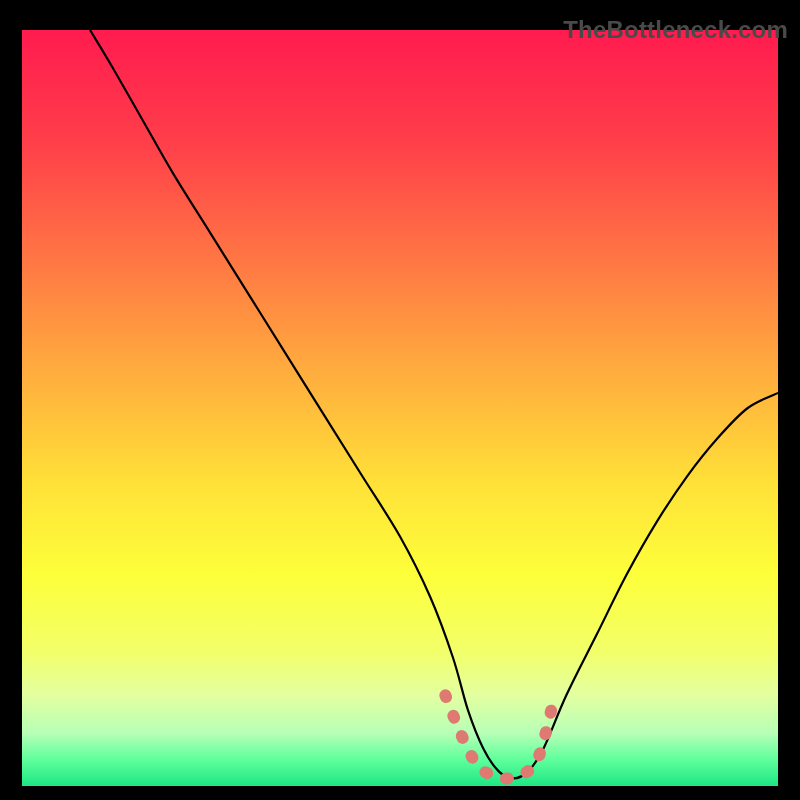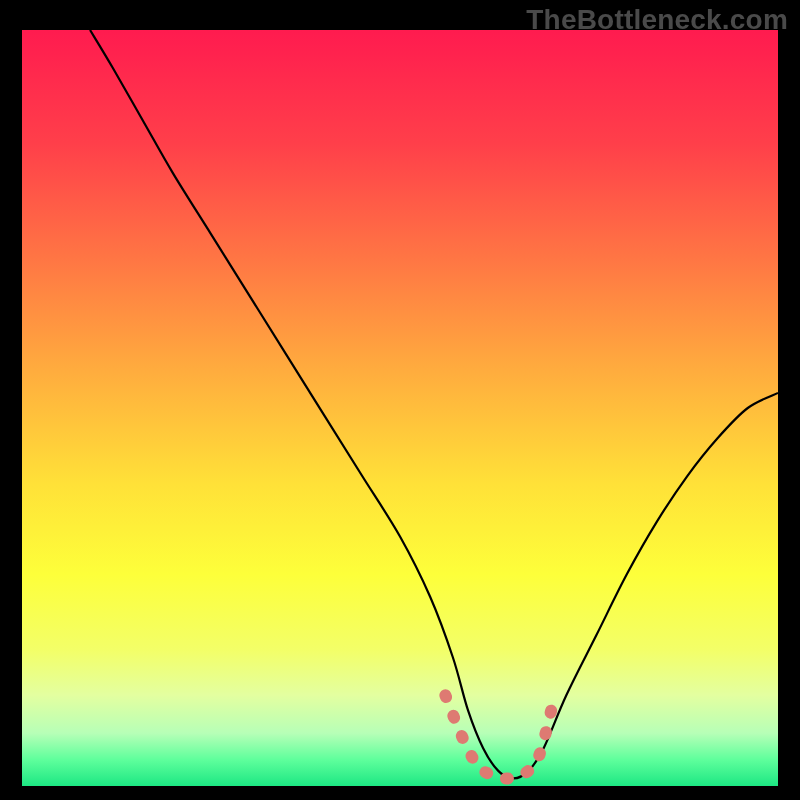--- a/index.html
+++ b/index.html
@@ -11,23 +11,23 @@
     overflow: hidden;
     font-family: Arial, Helvetica, sans-serif;
   }
   .container {
     position: relative;
     width: 800px;
     height: 800px;
   }
   .watermark {
     position: absolute;
-    top: 4px;
+    top: 16px;
     right: 12px;
-    font-size: 28px;
+    font-size: 24px;
     font-weight: bold;
     color: #4a4a4a;
     letter-spacing: 0.2px;
     z-index: 3;
   }
   svg {
     display: block;
   }
 </style>
 </head>

